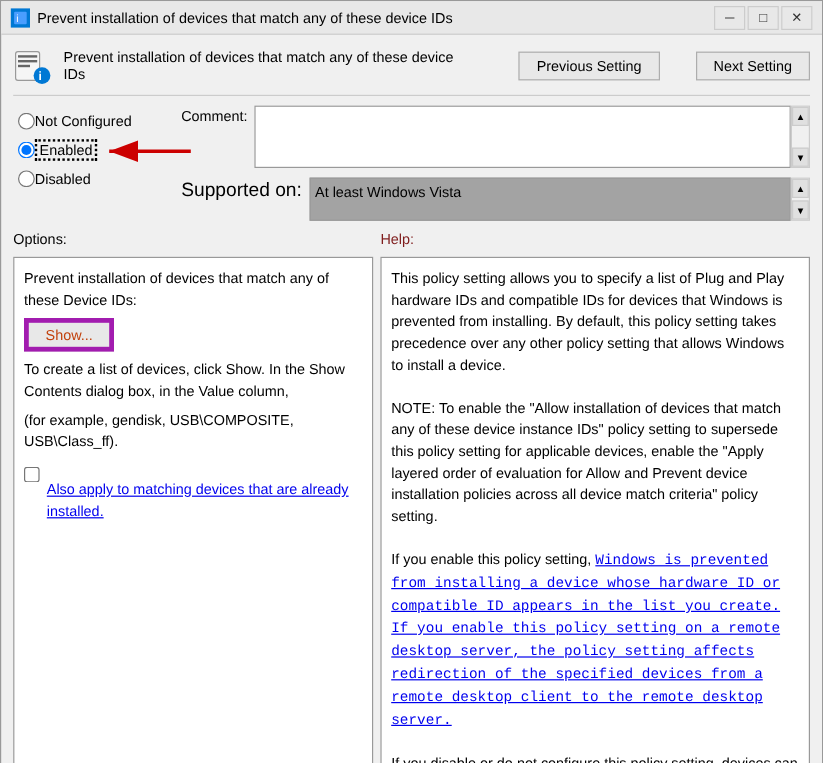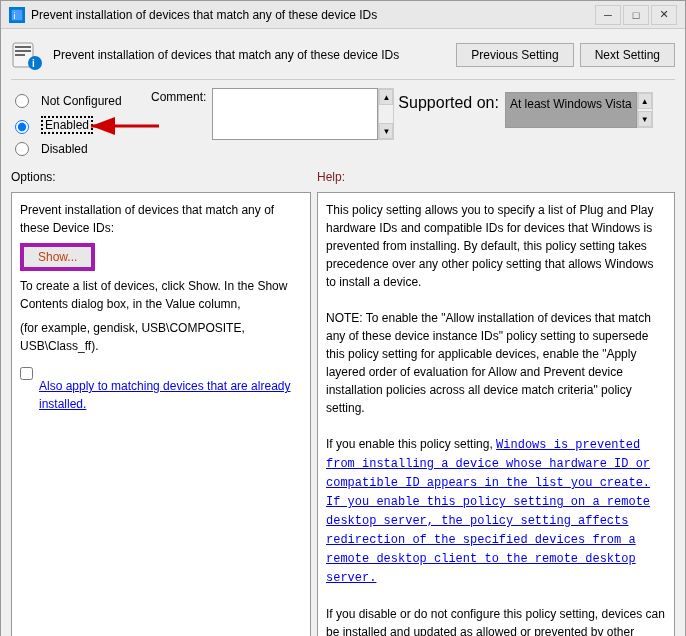--- a/index.html
+++ b/index.html
@@ -94,53 +94,54 @@
       display: flex;
       gap: 6px;
     }
     .nav-btn {
       padding: 4px 14px;
       background: #e8e8e8;
       border: 1px solid #adadad;
       cursor: pointer;
       font-size: 12px;
       color: #000;
+      margin-left: 24px;
     }
     .radio-group {
       display: flex;
       flex-direction: column;
       gap: 4px;
       padding: 4px 0;
       min-width: 130px;
     }
     .radio-item {
       display: flex;
-      align-items: flex-end;
-      gap: 12px;
+      align-items: center;
+      gap: 0;
       padding: 2px 4px;
       cursor: pointer;
     }
     .radio-item input[type="radio"] {
       cursor: pointer;
       width: 14px;
       height: 14px;
     }
     .radio-label {
       font-size: 12px;
       color: #000;
     }
     .enabled-highlight {
       border: 2px dotted #000;
       padding: 0 2px;
     }
 
     .comment-supported-area {
       flex: 1;
       display: flex;
-      flex-direction: row;
+      flex-direction: column;
       gap: 4px;
     }
     .comment-row {
       display: flex;
       align-items: flex-start;
       gap: 6px;
     }
     .comment-label {
       font-size: 12px;
       color: #000;

